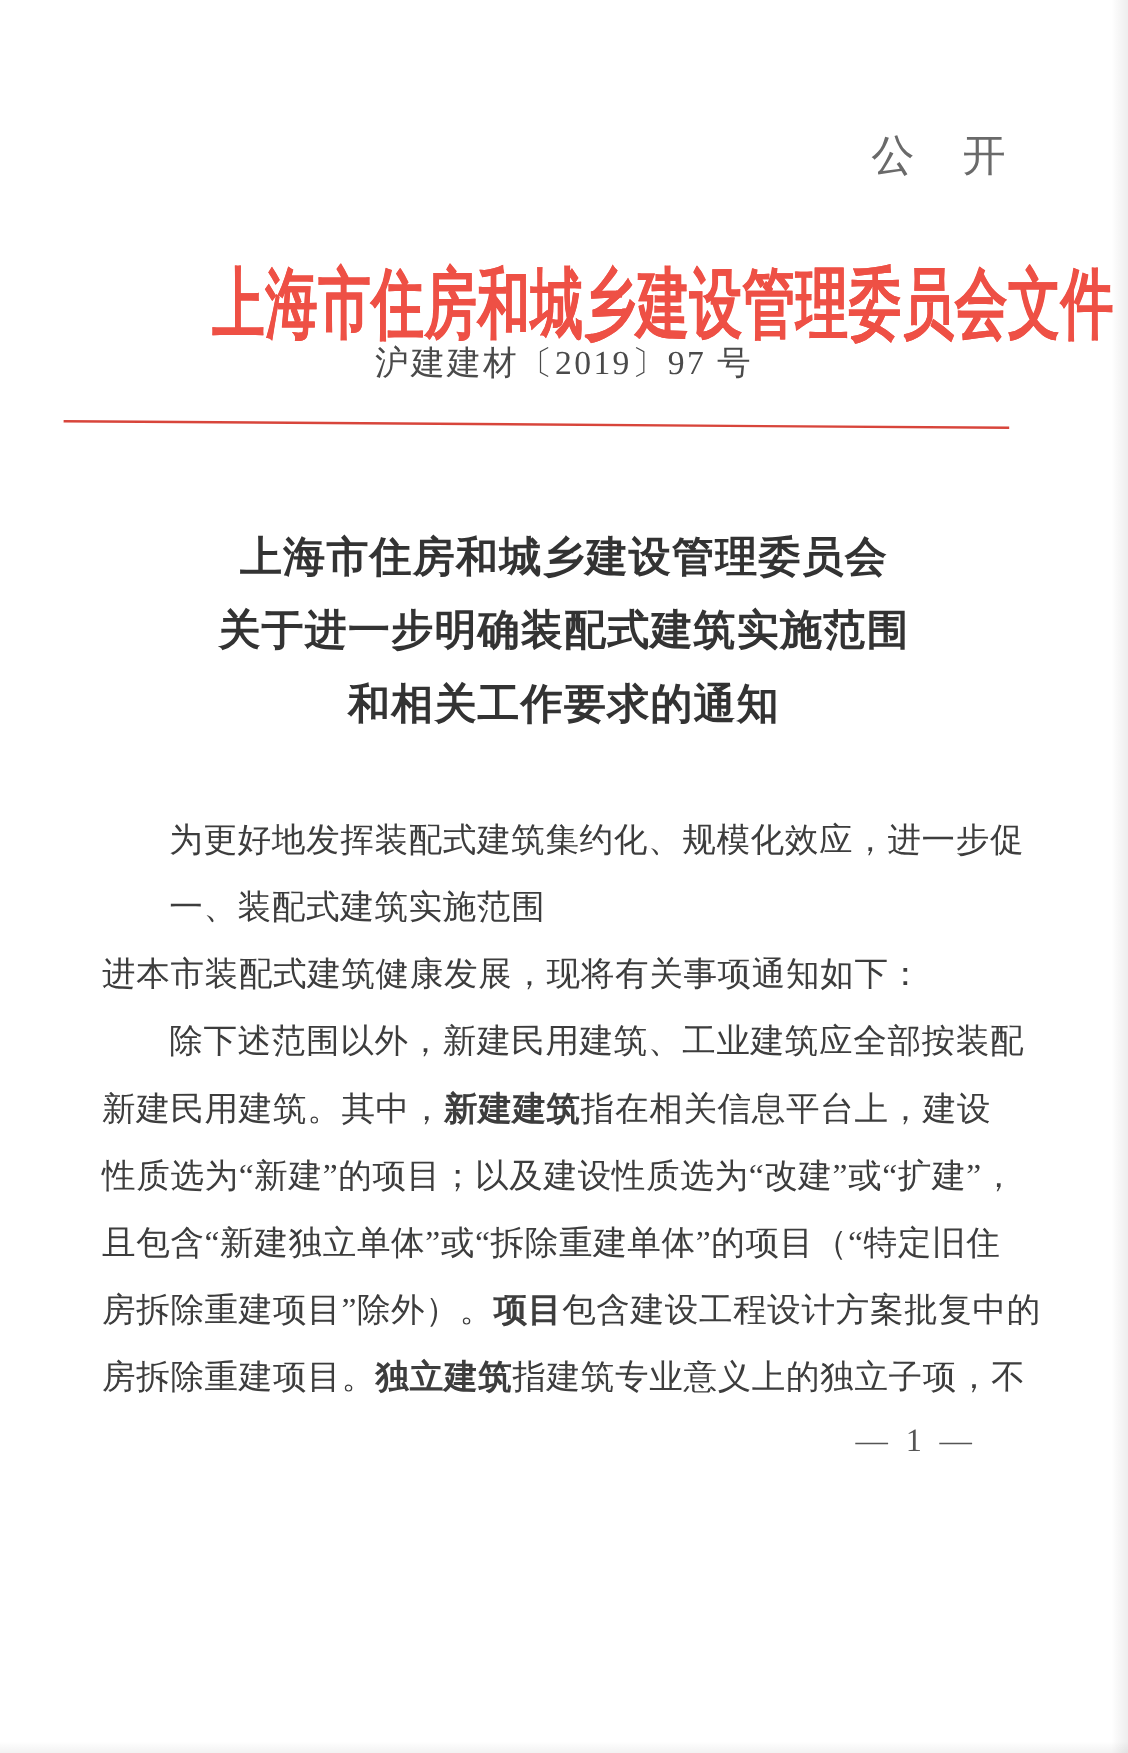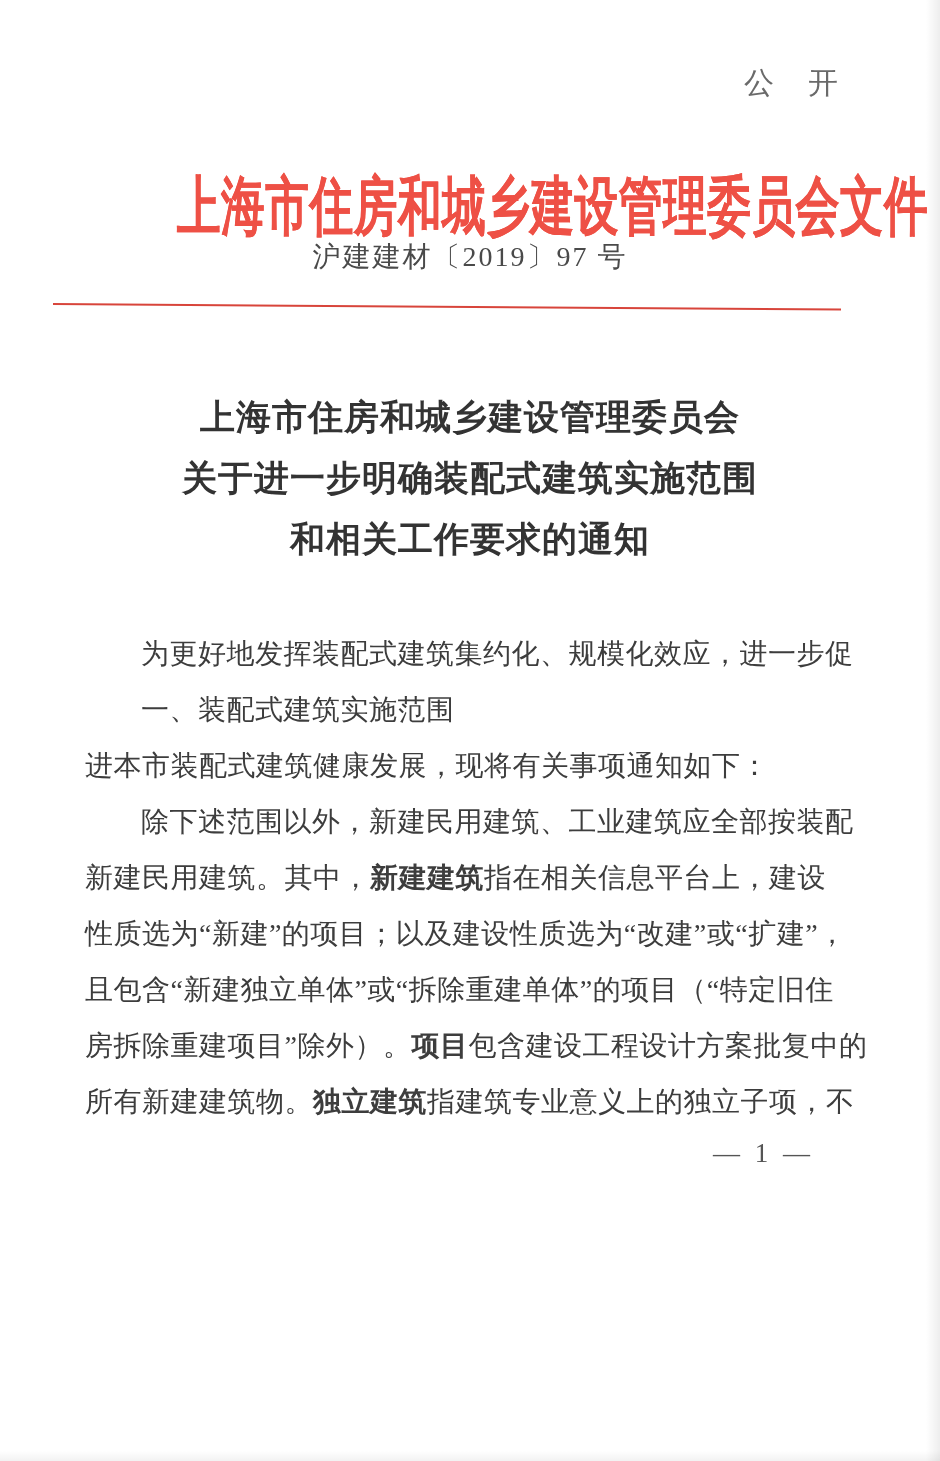--- a/index.html
+++ b/index.html
@@ -18,25 +18,25 @@
     content:"";position:absolute;top:0;right:0;width:14px;height:100%;
     background:linear-gradient(to right, rgba(0,0,0,0), rgba(0,0,0,0.07));
     pointer-events:none;
   }
   .page::before{
     content:"";position:absolute;left:0;bottom:0;width:100%;height:10px;
     background:linear-gradient(to bottom, rgba(0,0,0,0), rgba(0,0,0,0.05));
     pointer-events:none;
   }
   .classification{
-    padding-top:63px;
+    padding-top:110px;
     padding-right:100px;
     text-align:right;
     font-family:"Liberation Sans","DejaVu Sans",sans-serif;
-    font-size:30px;
+    font-size:36px;
     line-height:40px;
     color:var(--muted,#6a6a6a);
     letter-spacing:2px;
   }
   .masthead{
     margin-top:72px;
     text-align:right;
     white-space:nowrap;
   }
   .masthead-text{
@@ -117,18 +117,18 @@
   <div class="body-text">
 
   <div class="line indent"><span>为更好地发挥装配式建筑集约化、规模化效应，进一步促</span></div>
       <div class="line indent"><span>一、装配式建筑实施范围</span></div>
       <div class="line"><span>进本市装配式建筑健康发展，现将有关事项通知如下：</span></div>
       <div class="line indent"><span>除下述范围以外，新建民用建筑、工业建筑应全部按装配</span></div>
       <div class="line"><span>新建民用建筑。其中，</span><span class="b">新建建筑</span><span>指在相关信息平台上，建设</span></div>
       <div class="line"><span>性质选为“新建”的项目；以及建设性质选为“改建”或“扩建”，</span></div>
       <div class="line"><span>且包含“新建独立单体”或“拆除重建单体”的项目（“特定旧住</span></div>
       <div class="line"><span>房拆除重建项目”除外）。</span><span class="b">项目</span><span>包含建设工程设计方案批复中的</span></div>
-      <div class="line"><span>所有新建建筑物。</span><span class="b">独立建筑</span><span>指建筑专业意义上的独立子项，不</span></div>
+      <div class="line"><span>房拆除重建项目。</span><span class="b">独立建筑</span><span>指建筑专业意义上的独立子项，不</span></div>
     </div>
 
   <div class="page-number">— 1 —</div>
 
 </div>
 
 </body></html>

